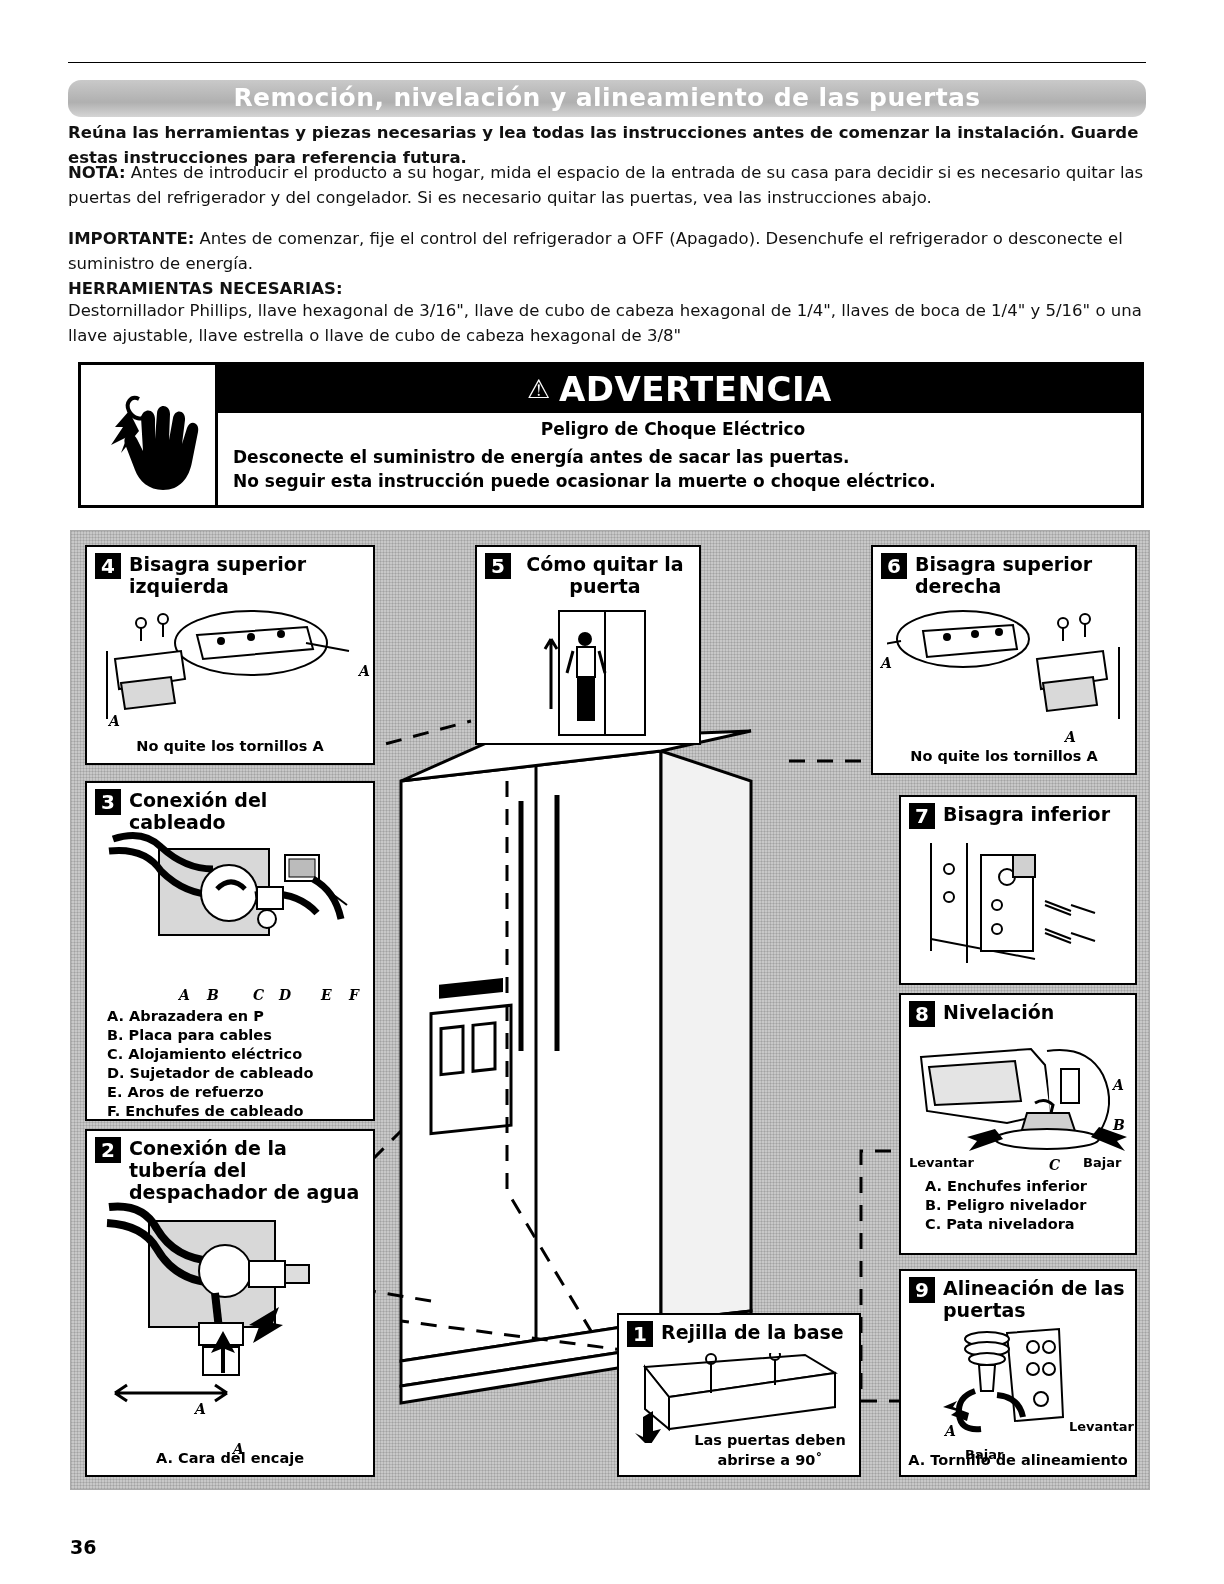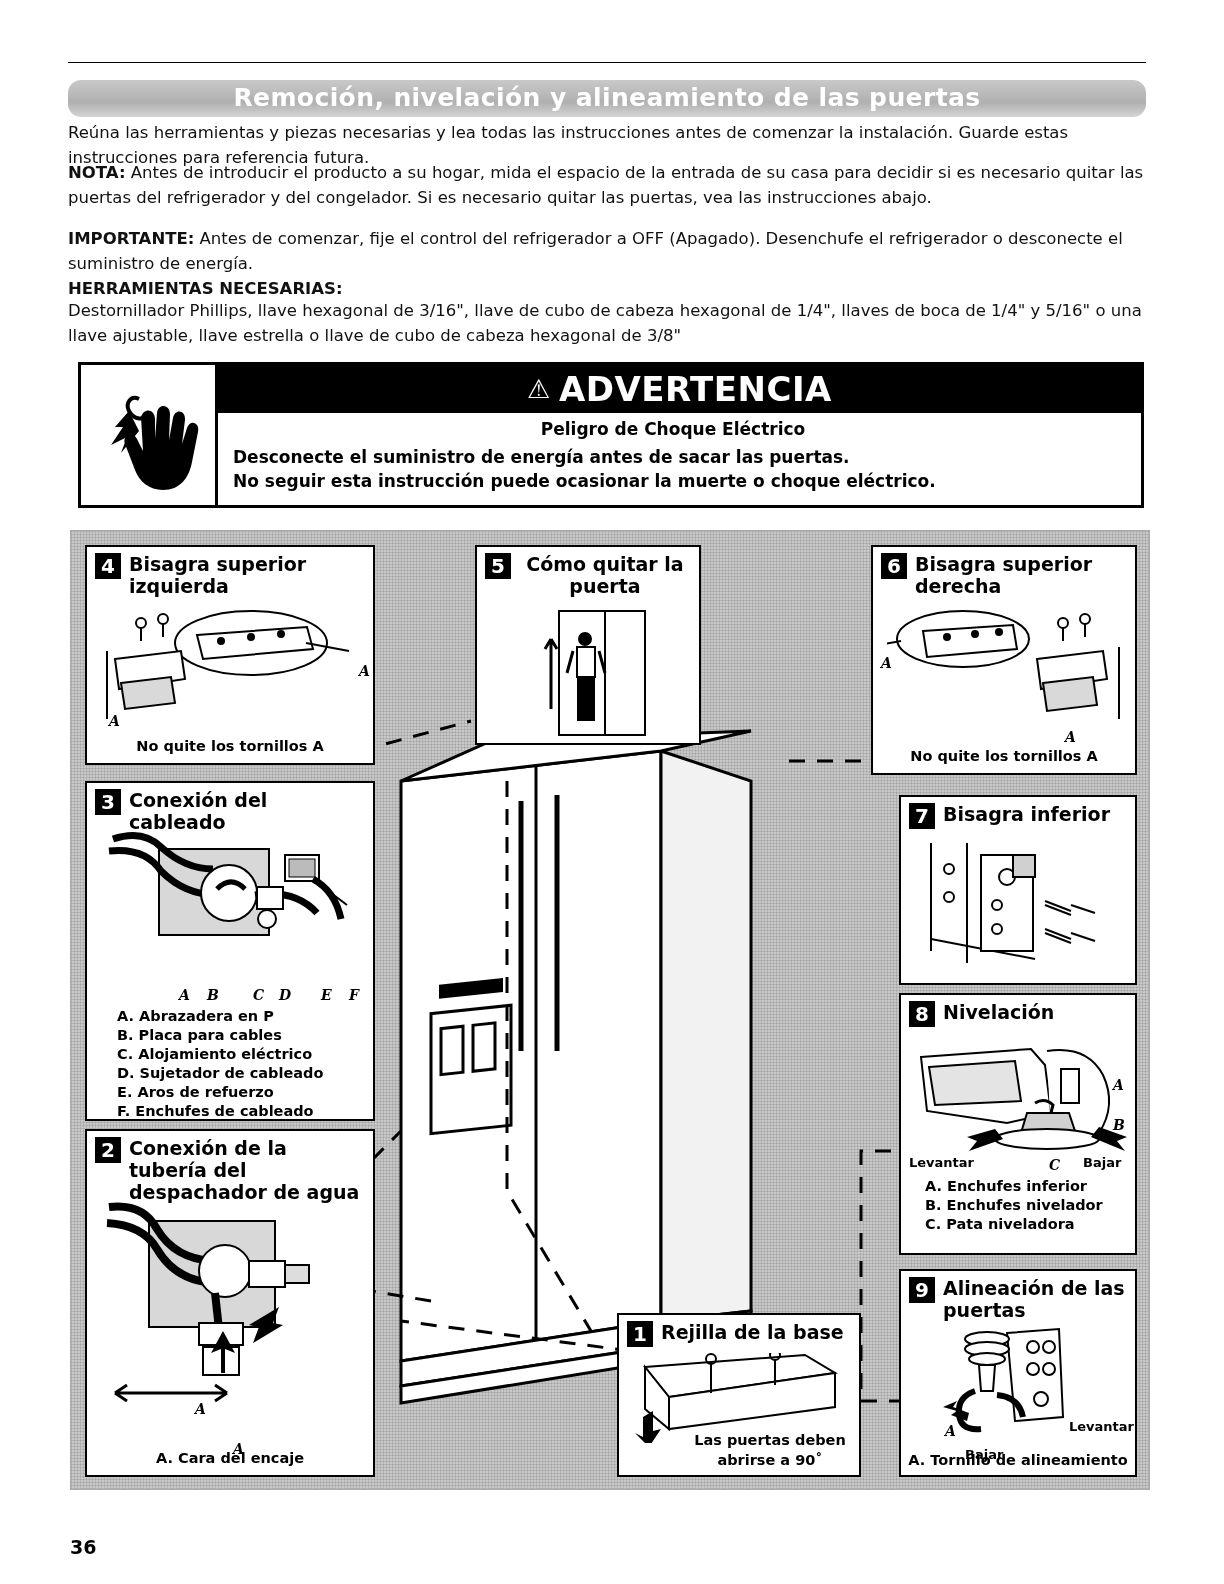--- a/index.html
+++ b/index.html
@@ -51,21 +51,21 @@
   
   .para {
     position: absolute;
     left: 68px;
     width: 1080px;
     font-family: "DejaVu Sans", sans-serif;
     font-size: 16.5px;
     line-height: 25px;
     color: #111;
   }
-  .p1 { top: 120px; }
+  .p1 { top: 120px; font-weight: bold; }
   .p2 { top: 160px; }
   .p3 { top: 226px; }
   .p4 { top: 276px; font-weight: 600; }
   .p5 { top: 298px; }
   b.lbl { font-weight: 700; }
 
   
   .warn {
     position: absolute;
     left: 78px; top: 362px;
@@ -174,21 +174,21 @@
     font-size: 14.5px;
     font-weight: 700;
     line-height: 18px;
   }
   .cap.center { text-align: center; }
   .cap-list {
     font-family: "DejaVu Sans", sans-serif;
     font-size: 14.5px;
     font-weight: 700;
     line-height: 19px;
-    padding-left: 30px;
+    padding-left: 20px;
   }
   .art { position: absolute; }
   .lbl-s {
     position: absolute;
     font-family: "DejaVu Sans", sans-serif;
     font-size: 13px;
     font-weight: 700;
   }
   .lbl-i {
     position: absolute;
@@ -454,21 +454,21 @@
           <path d="M188 88 l28 10 l-10 4 l8 10 l-34 -14 z"></path>
         </g>
       </svg>
       <div class="lbl-i" style="left:212px; top:82px;">A</div>
       <div class="lbl-i" style="left:212px; top:122px;">B</div>
       <div class="lbl-i" style="left:148px; top:162px;">C</div>
       <div class="lbl-s" style="left:8px; top:160px;">Levantar</div>
       <div class="lbl-s" style="left:182px; top:160px;">Bajar</div>
       <div class="cap-list" style="position:absolute; left:0; top:182px; padding-left:24px;">
         <div>A. Enchufes inferior</div>
-        <div>B. Enchufes nivelador</div>
+        <div>B. Peligro nivelador</div>
         <div>C. Pata niveladora</div>
       </div>
     </div>
 
     <div class="card" style="left:546px; top:782px; width:244px; height:164px;">
       <div class="card-title">
         <div class="num">1</div>
         <div class="ttl">Rejilla de la base</div>
       </div>
       <svg class="art" style="left:16px; top:38px;" width="212" height="90" viewBox="0 0 212 90">

